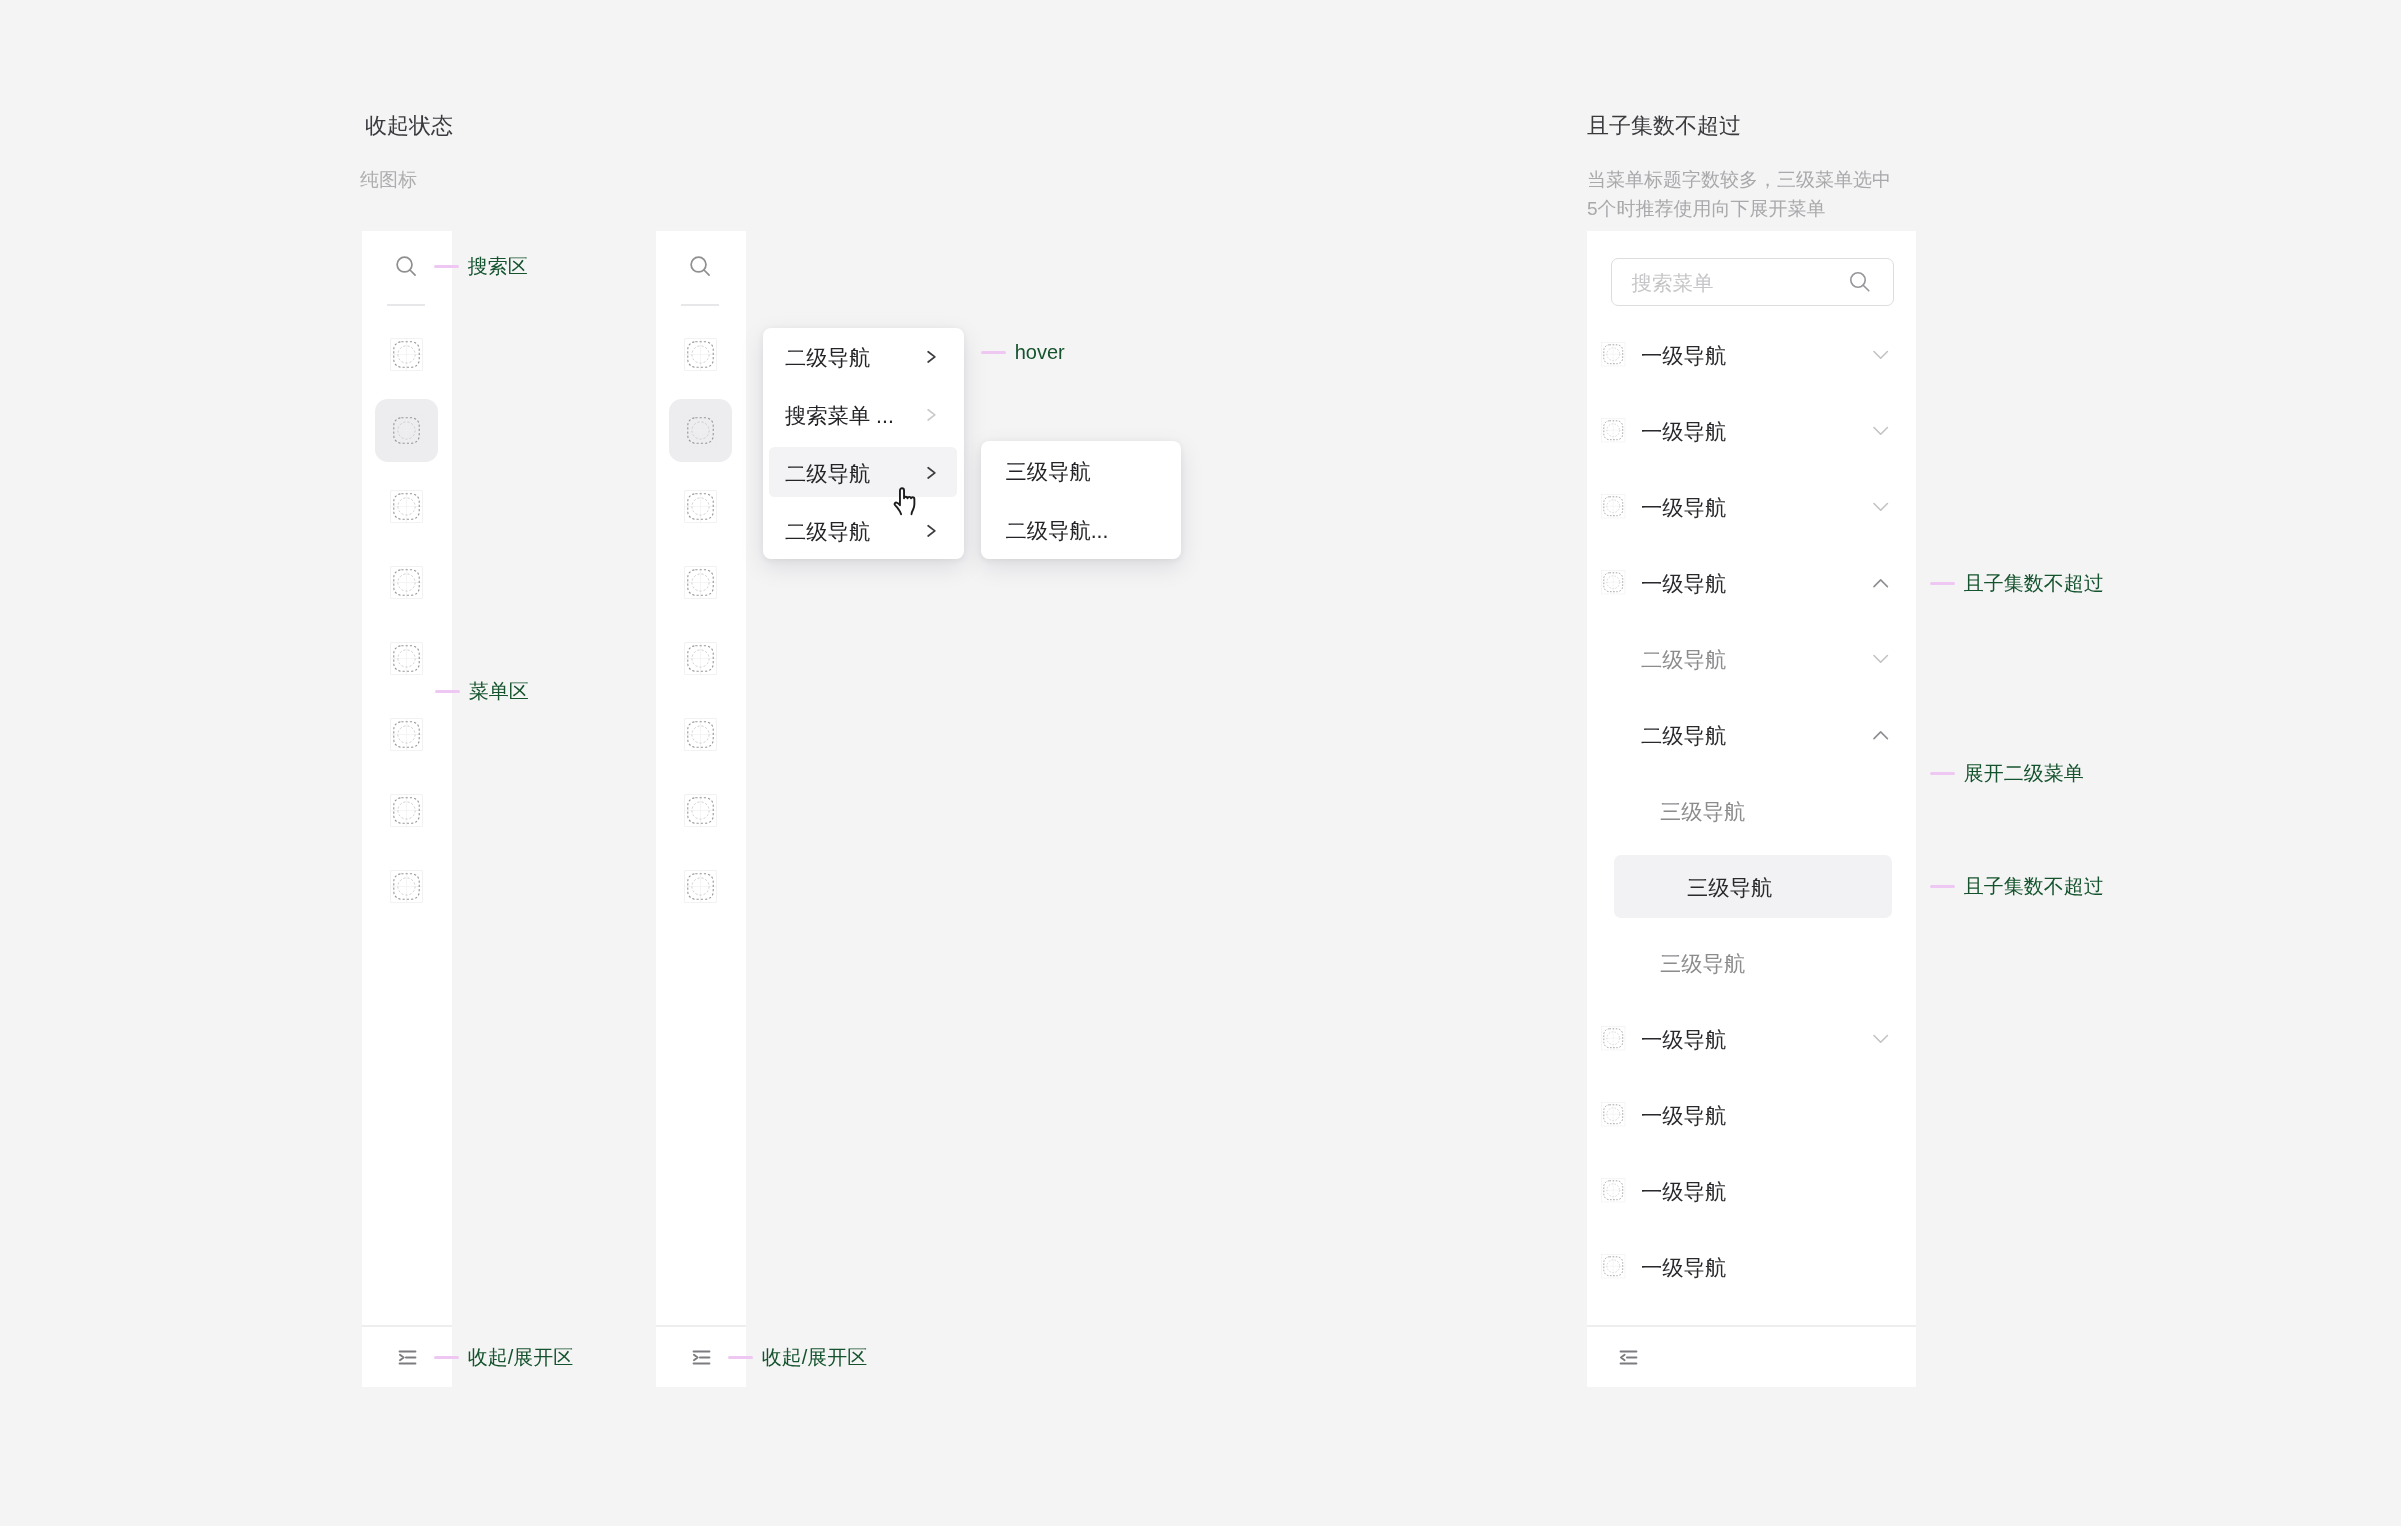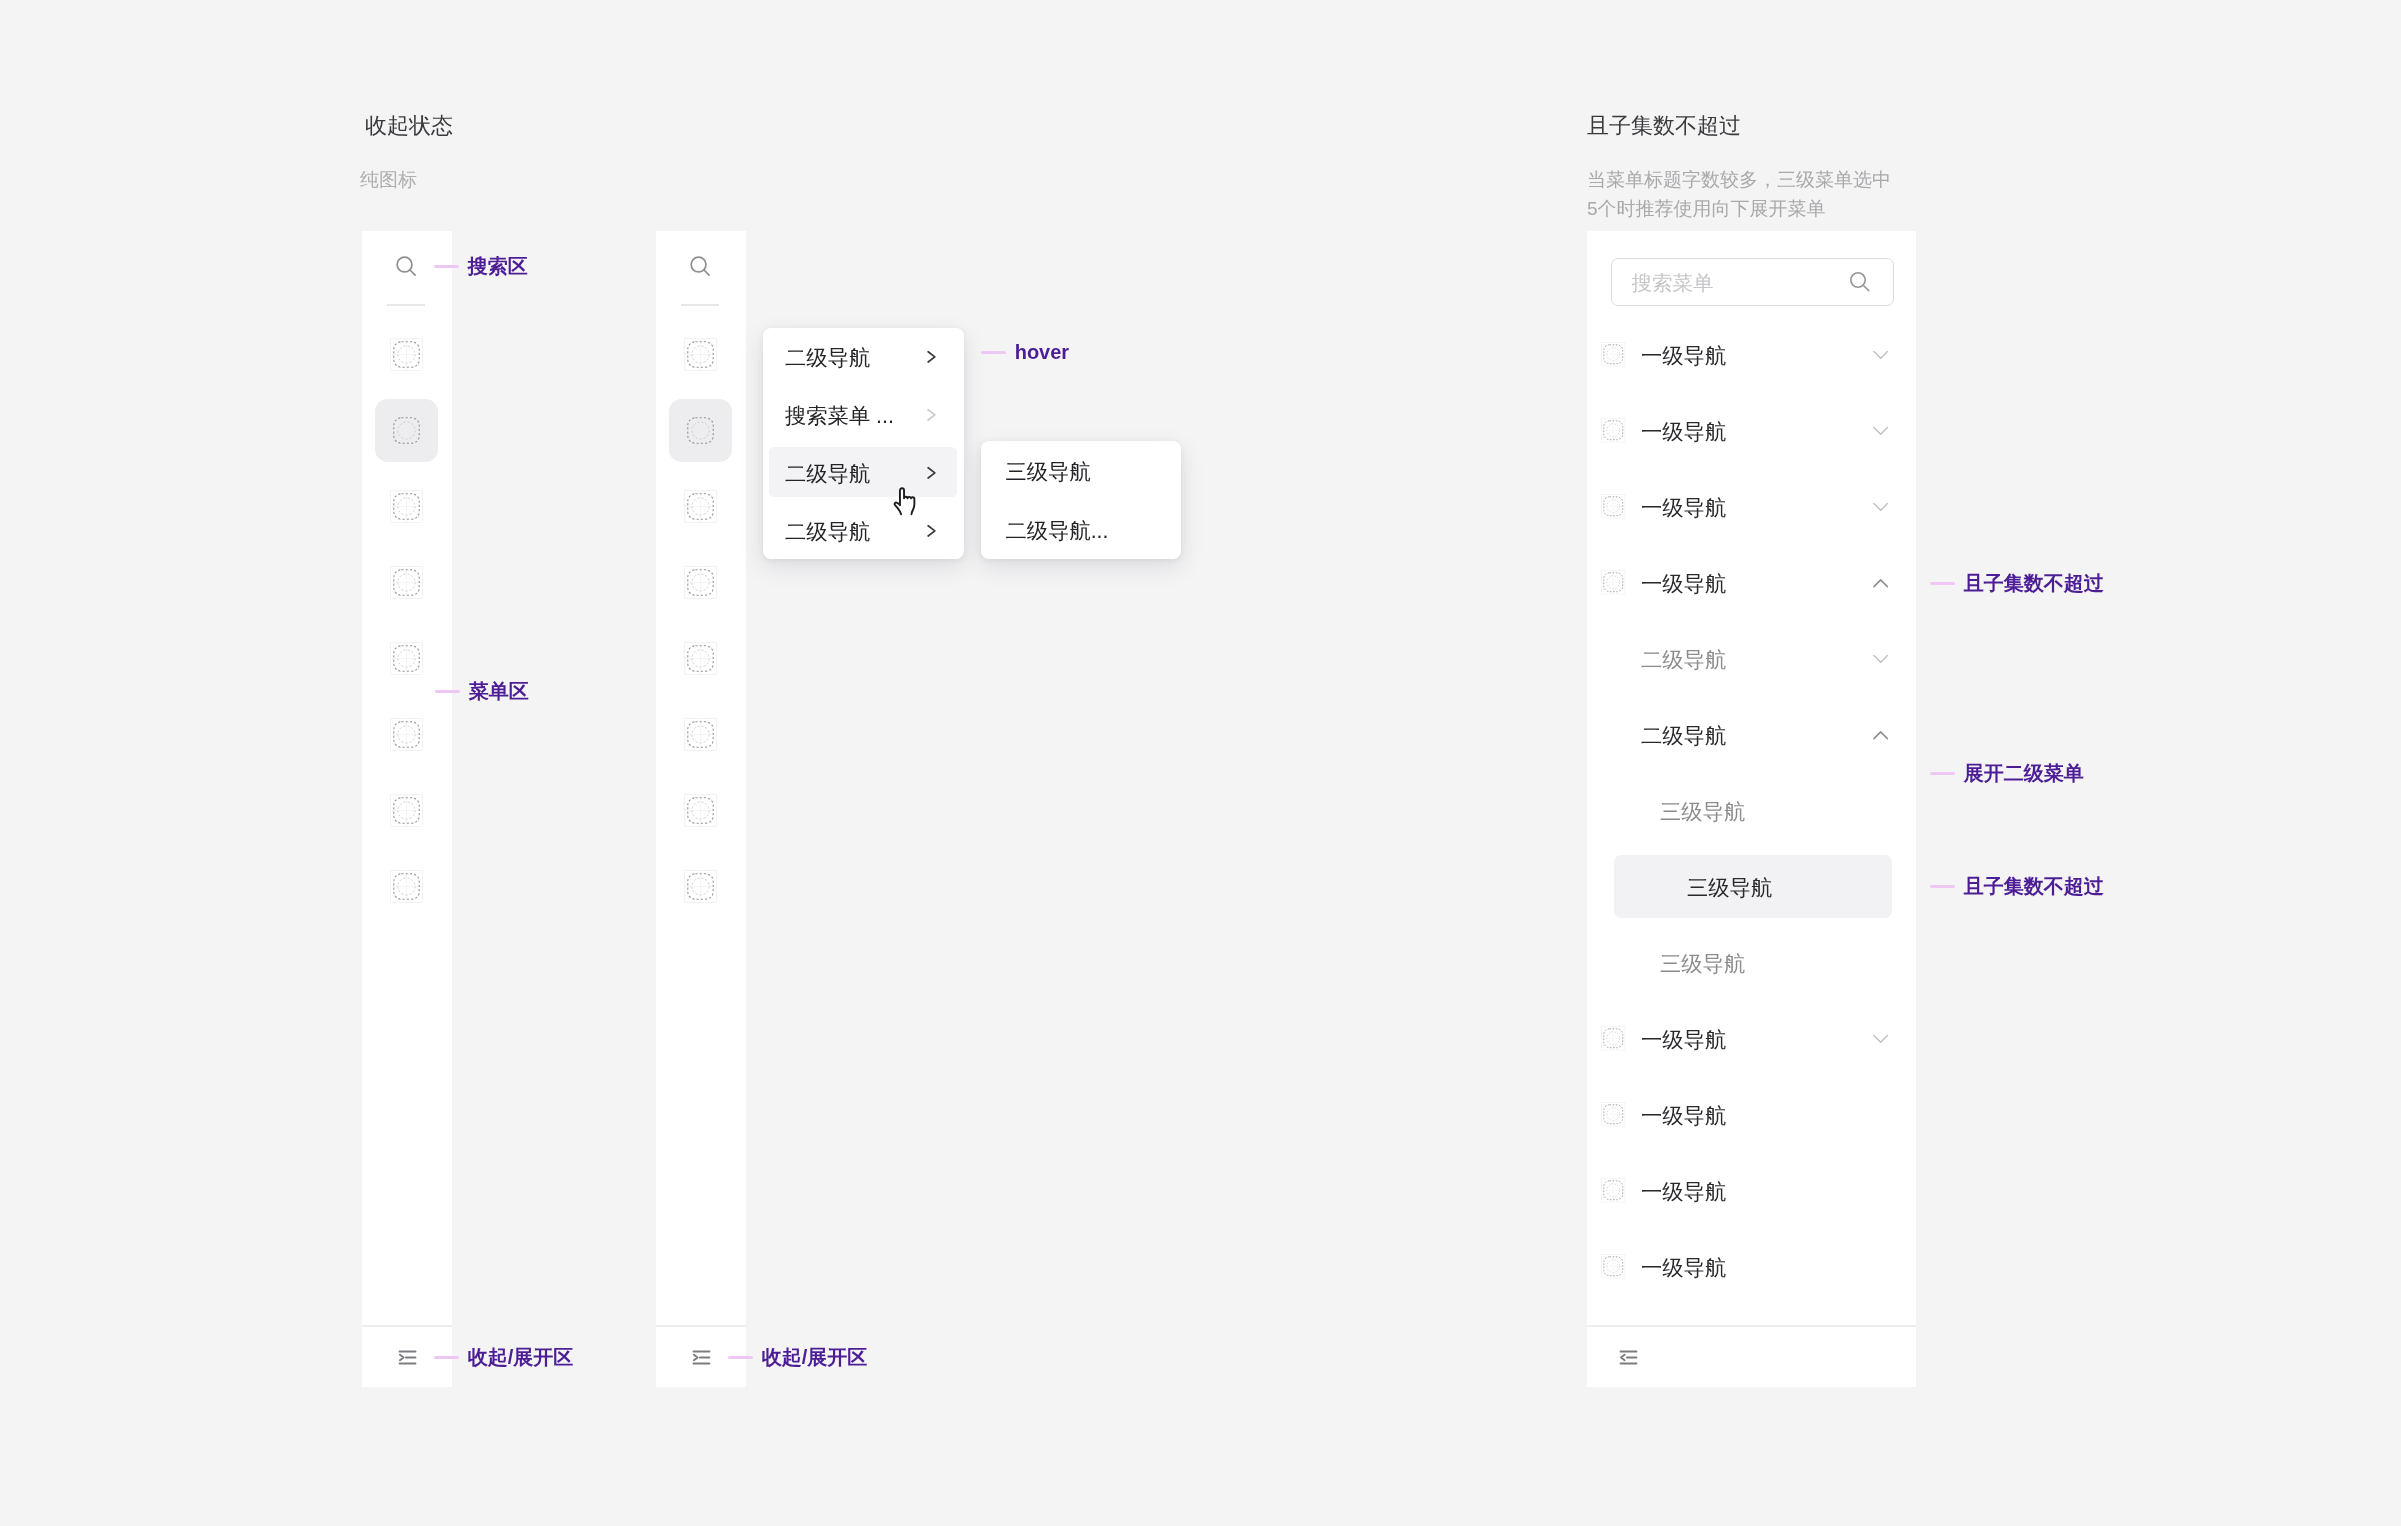--- a/index.html
+++ b/index.html
@@ -56,21 +56,21 @@
   .m-label{position:absolute;top:50%;transform:translateY(-50%);font-size:21.3px;color:#29292d;white-space:nowrap;z-index:1}
   .m-label.muted{color:#8c8c8f}
   .m-chev{position:absolute;left:285px;top:50%;transform:translateY(-50%);width:17.4px;height:11px}
   .m-chev.chev-down{color:#c2c2c5}
   .m-chev.chev-up{color:#8e8e92}
   .panel-bottom-divider{position:absolute;left:0;top:1094px;width:100%;height:1.6px;background:#eeeeef}
   .panel-fold{position:absolute;left:28.4px;top:1113px;width:27px;height:27px;color:#7c7c80}
   
   .anno{position:absolute;display:flex;align-items:center;height:25px;white-space:nowrap}
   .anno-line{width:25px;height:2.4px;background:#efc7f3;border-radius:1.6px;margin-right:8.7px;flex:none}
-  .anno-label{font-size:20px;font-weight:700;color:#4c1d95}
+  .anno-label{font-size:20px;font-weight:400;color:#14532d}
   #anno-search{left:434px;top:254px}
   #anno-hover{left:981px;top:340px}
   #anno-menu-area{left:435px;top:679px}
   #anno-collapse-1{left:434px;top:1345px}
   #anno-collapse-2{left:728px;top:1345px}
   #anno-expand-l1{left:1930px;top:571px}
   #anno-expand-l2{left:1930px;top:761px}
   #anno-l3-selected{left:1930px;top:874px}
   svg{display:block}
 </style>

